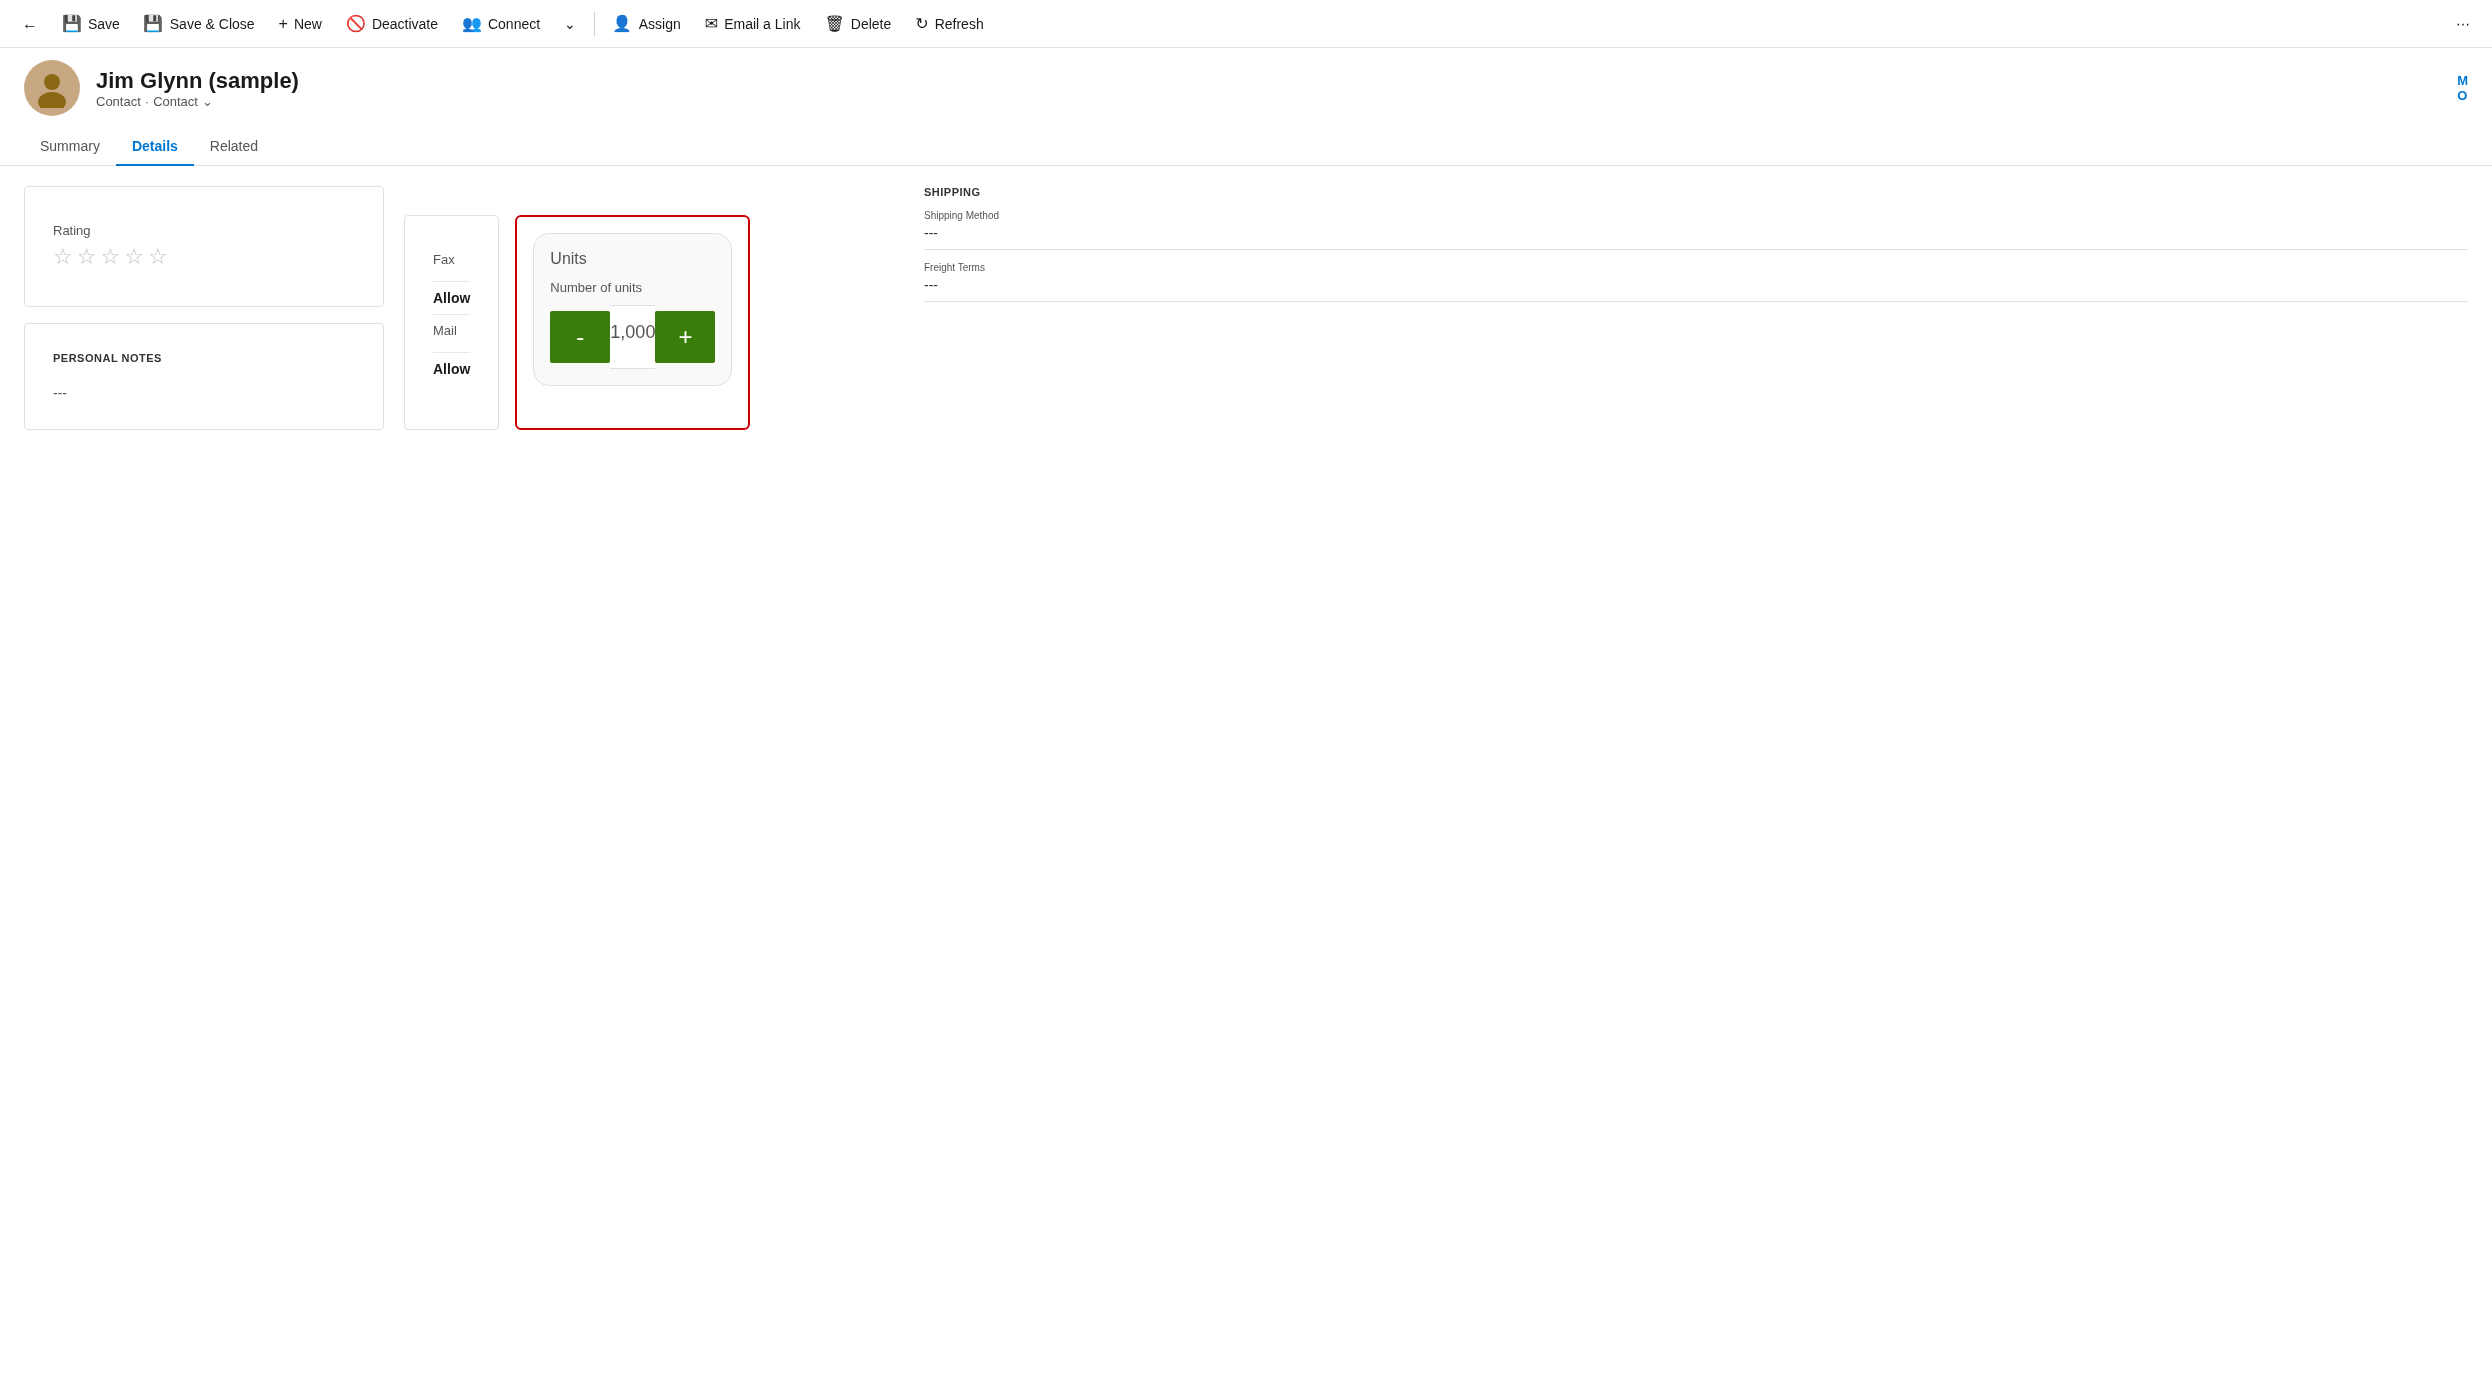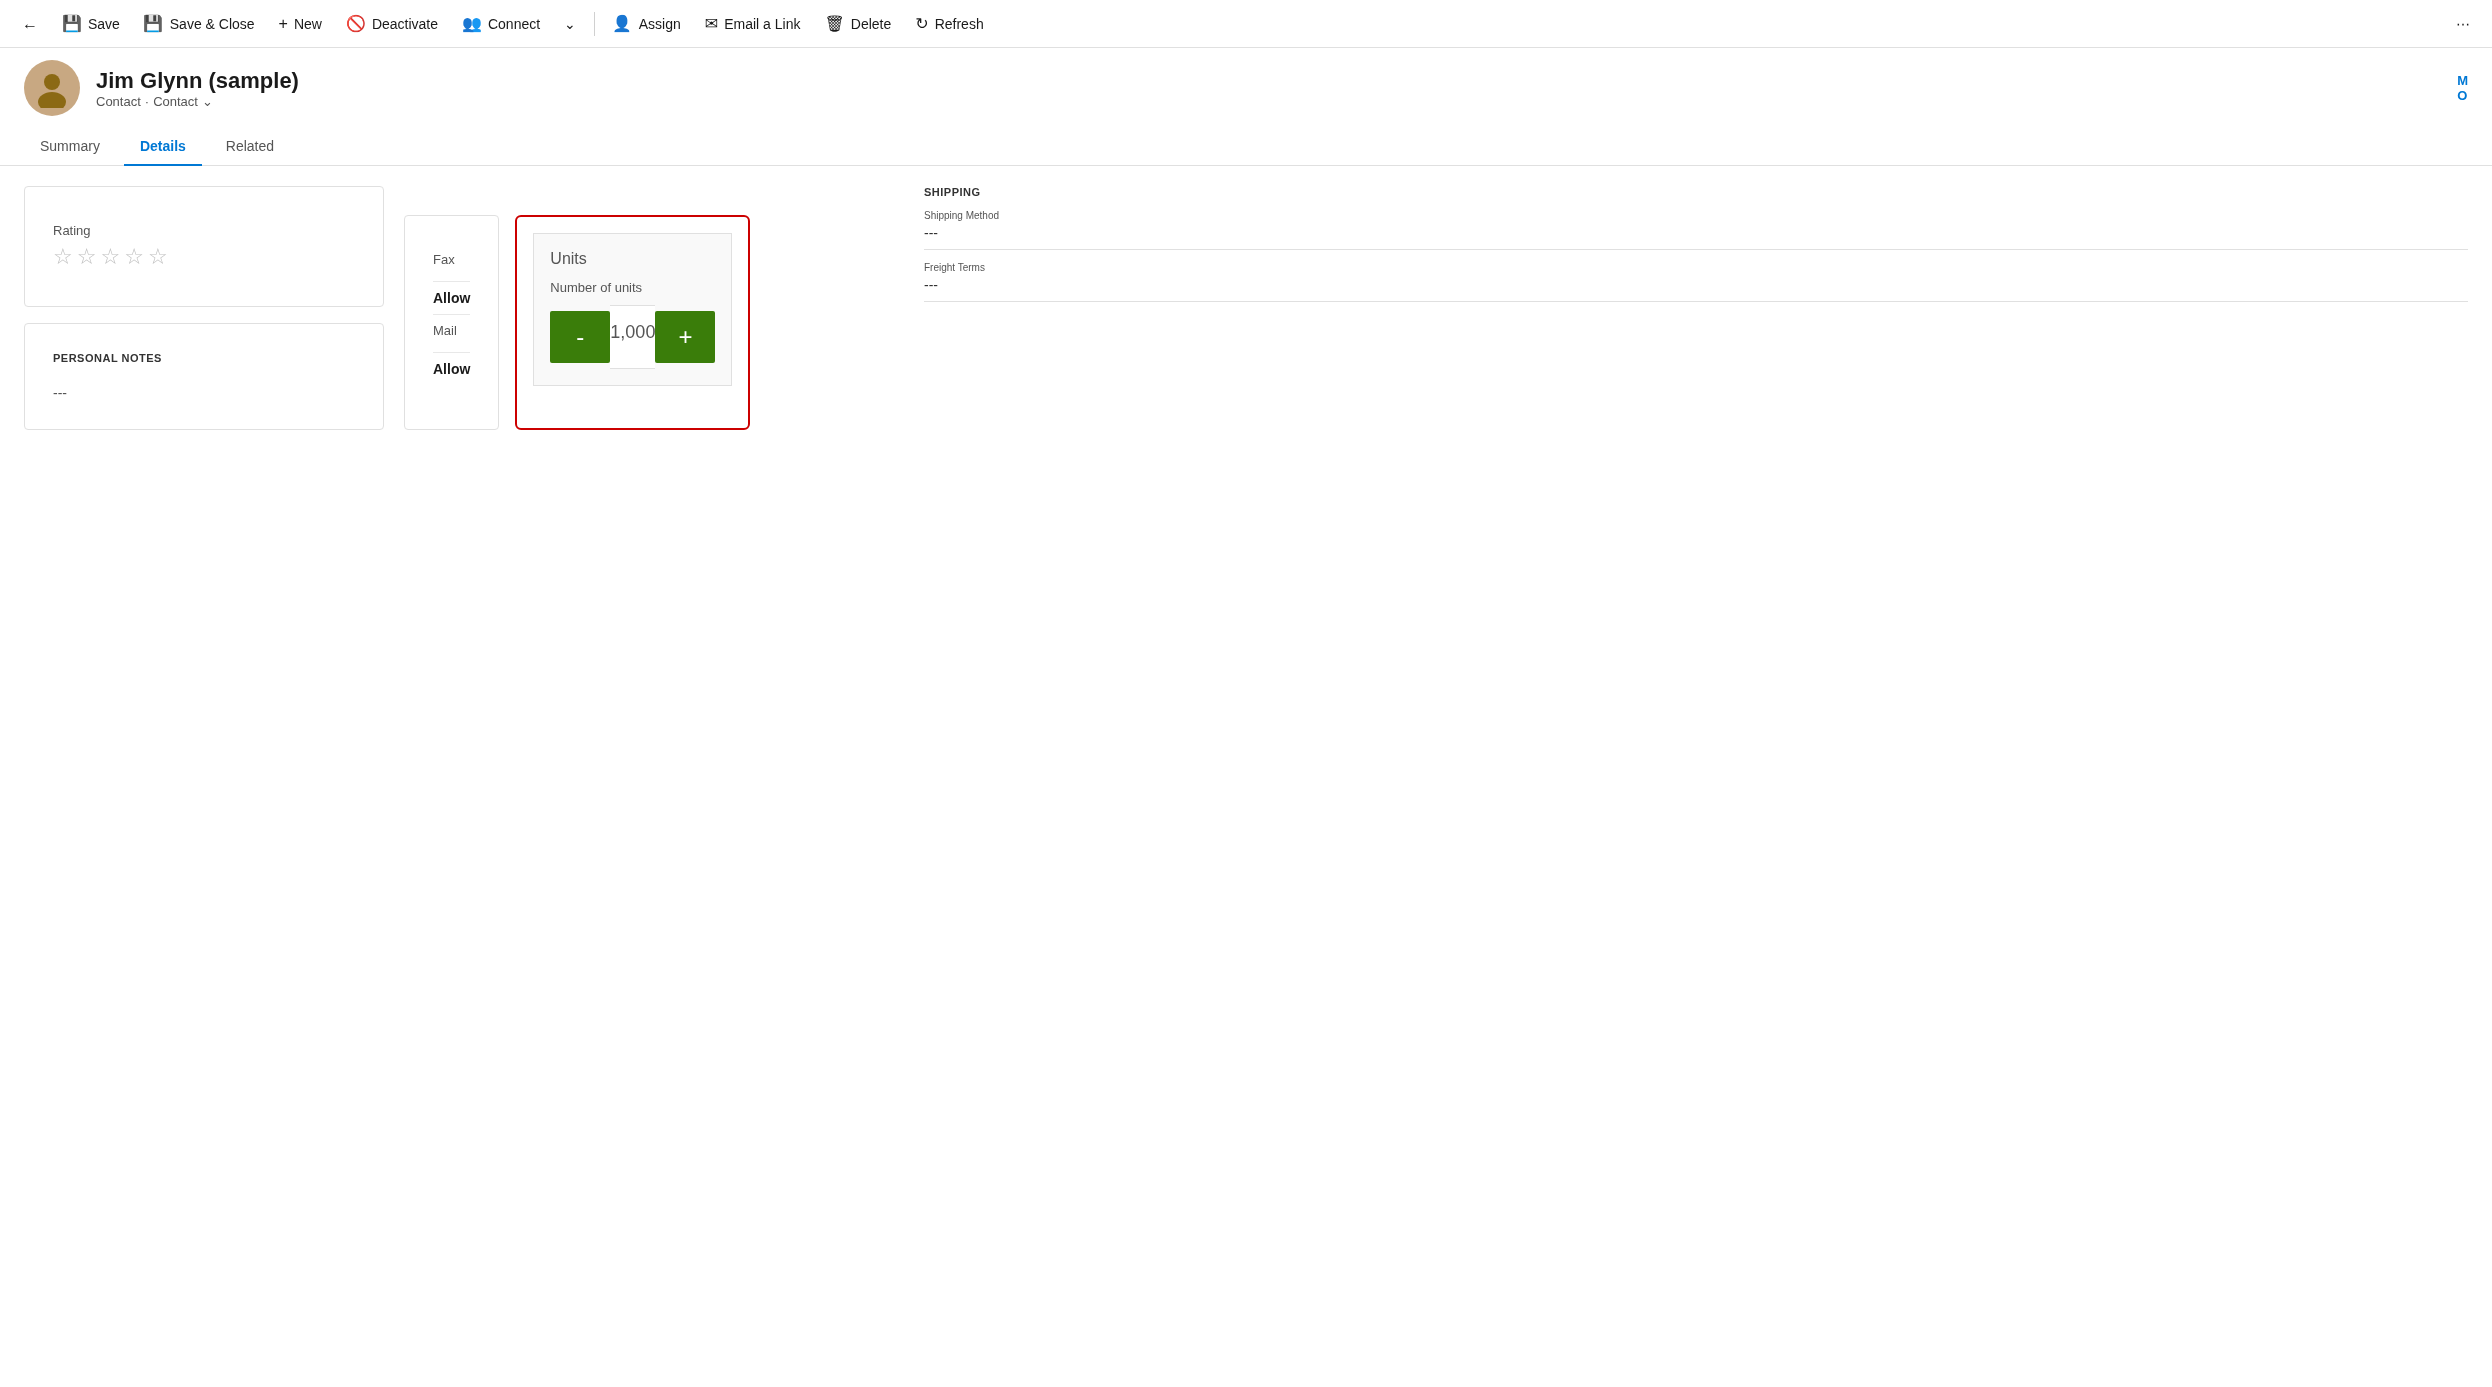--- a/index.html
+++ b/index.html
@@ -53,21 +53,21 @@
     .header-info h1 { font-size: 22px; font-weight: 600; }
     .header-info .subtitle { font-size: 13px; color: #555; display: flex; align-items: center; gap: 4px; }
     .header-info .subtitle span { cursor: pointer; }
     .header-right { margin-left: auto; font-size: 13px; color: #0078d4; font-weight: 600; }
 
     
     .tabs {
       display: flex;
       padding: 0 24px;
       border-bottom: 1px solid #e0e0e0;
-      gap: 8px;
+      gap: 0;
     }
     .tab {
       padding: 10px 16px;
       cursor: pointer;
       font-size: 14px;
       color: #555;
       border-bottom: 2px solid transparent;
       margin-bottom: -1px;
     }
     .tab.active { color: #0078d4; border-bottom: 2px solid #0078d4; font-weight: 600; }
@@ -114,21 +114,21 @@
 
     
     .units-card {
       border: 2px solid #cc0000;
       border-radius: 6px;
       padding: 16px;
       background: #fff;
     }
     .units-inner {
       border: 1px solid #e0e0e0;
-      border-radius: 0;
+      border-radius: 16px;
       padding: 16px;
       background: #f9f9f9;
     }
     .units-title { font-size: 16px; color: #555; margin-bottom: 12px; }
     .units-field-label { font-size: 13px; color: #555; margin-bottom: 10px; }
     .units-controls { display: flex; align-items: center; gap: 0; }
     .units-btn {
       width: 60px;
       height: 52px;
       border: none;

